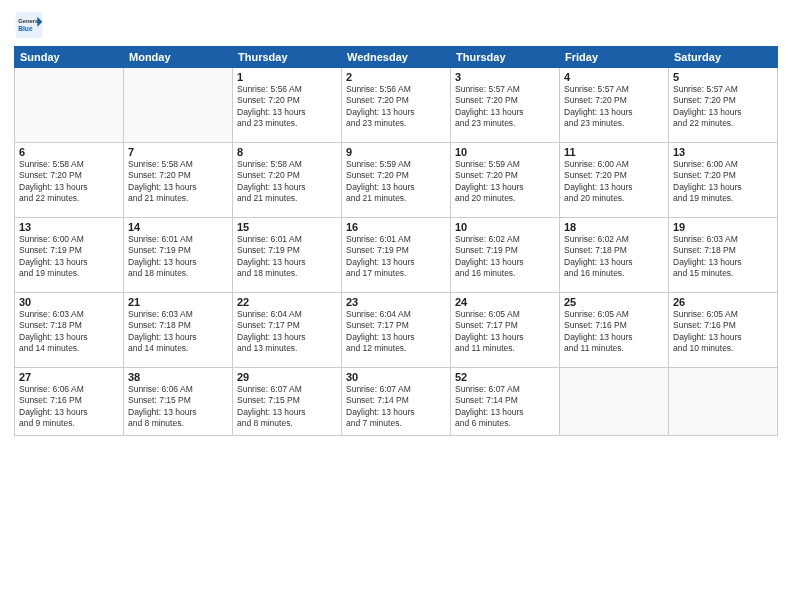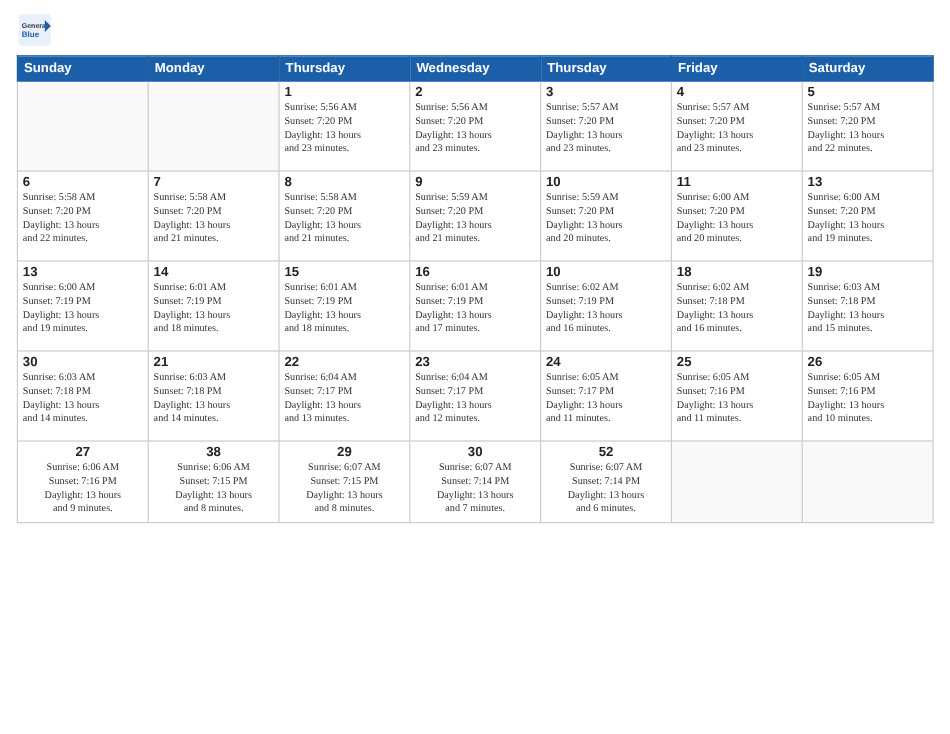--- a/index.html
+++ b/index.html
@@ -83,26 +83,24 @@
     .day-num {
       font-size: 11px;
       font-weight: bold;
       color: #222;
       margin-bottom: 1px;
     }
     .day-info {
       font-size: 8.5px;
       color: #333;
       line-height: 1.35;
-      font-family: Liberation Serif, serif;
     }
     .last-row td {
       height: 68px;
       min-height: 68px;
-      text-align: center;
     }
   </style>
 </head>
 <body>
 
 <div class="container">
   <div class="header">
     <div class="logo">
       <svg class="logo-icon" viewBox="0 0 36 36">
         <rect x="2" y="2" width="32" height="32" rx="4" fill="#e8f0fb"></rect>

